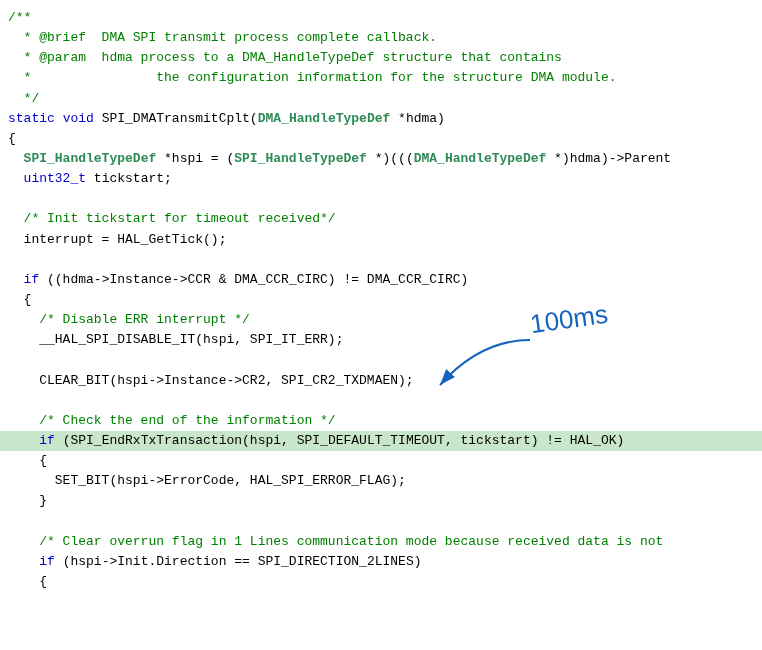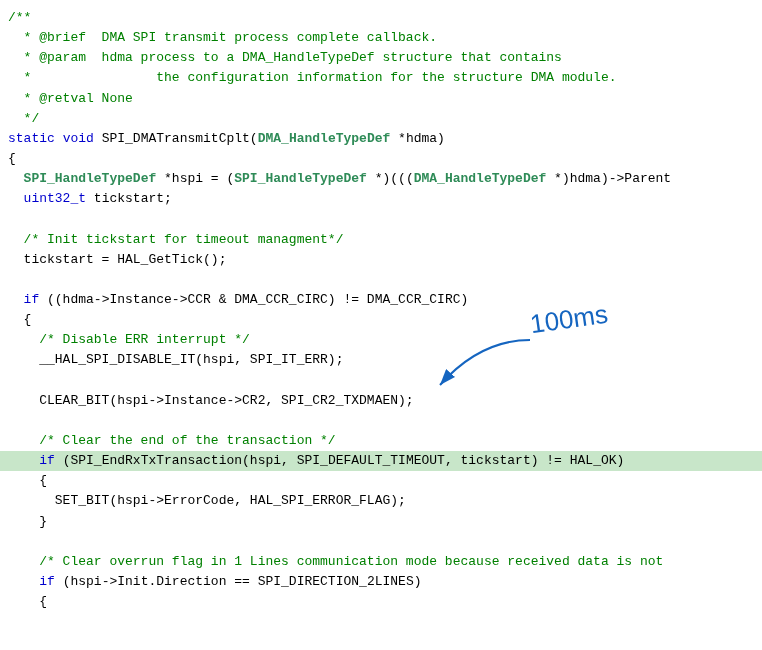--- a/index.html
+++ b/index.html
@@ -67,57 +67,56 @@
 <div class="code-container">
 
   <span class="code-line comment">/**</span>
 
   <span class="code-line comment">  * @brief  DMA SPI transmit process complete callback.</span>
 
   <span class="code-line comment">  * @param  hdma process to a DMA_HandleTypeDef structure that contains</span>
 
   <span class="code-line comment">  *                the configuration information for the structure DMA module.</span>
 
-  <span class="code-line comment">  * @retval None</span>
 
   <span class="code-line comment">  */</span>
 
   <span class="code-line"><span class="keyword">static</span> <span class="keyword">void</span> SPI_DMATransmitCplt(<span class="type-name">DMA_HandleTypeDef</span> *hdma)</span>
 
   <span class="code-line">{</span>
 
   <span class="code-line">  <span class="type-name">SPI_HandleTypeDef</span> *hspi = (<span class="type-name">SPI_HandleTypeDef</span> *)(((<span class="type-name">DMA_HandleTypeDef</span> *)hdma)-&gt;Parent</span>
 
   <span class="code-line">  <span class="keyword">uint32_t</span> tickstart;</span>
 
   <span class="code-line"> </span>
 
-  <span class="code-line comment">  /* Init tickstart for timeout managment*/</span>
+  <span class="code-line comment">  /* Init tickstart for timeout received*/</span>
 
-  <span class="code-line">  tickstart = HAL_GetTick();</span>
+  <span class="code-line">  interrupt = HAL_GetTick();</span>
 
   <span class="code-line"> </span>
 
 
   <span class="code-line">  <span class="keyword">if</span> ((hdma-&gt;Instance-&gt;CCR &amp; DMA_CCR_CIRC) != DMA_CCR_CIRC)</span>
 
   <span class="code-line">  {</span>
 
   <span class="code-line comment">    /* Disable ERR interrupt */</span>
 
   <span class="code-line">    __HAL_SPI_DISABLE_IT(hspi, SPI_IT_ERR);</span>
 
   <span class="code-line"> </span>
 
 
   <span class="code-line">    CLEAR_BIT(hspi-&gt;Instance-&gt;CR2, SPI_CR2_TXDMAEN);</span>
 
   <span class="code-line"> </span>
 
-  <span class="code-line comment">    /* Clear the end of the transaction */</span>
+  <span class="code-line comment">    /* Check the end of the information */</span>
 
   <span class="code-line" style="background-color:#c8e6c9;">    <span class="keyword">if</span> (SPI_EndRxTxTransaction(hspi, <span class="highlight-bg">SPI_DEFAULT_TIMEOUT</span>, tickstart) != HAL_OK)</span>
 
   <span class="code-line">    {</span>
 
   <span class="code-line">      SET_BIT(hspi-&gt;ErrorCode, HAL_SPI_ERROR_FLAG);</span>
 
   <span class="code-line">    }</span>
 
   <span class="code-line"> </span>

